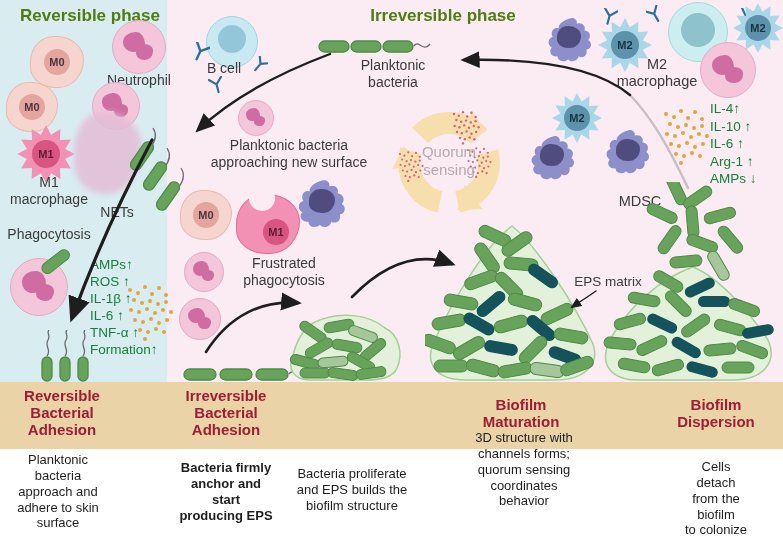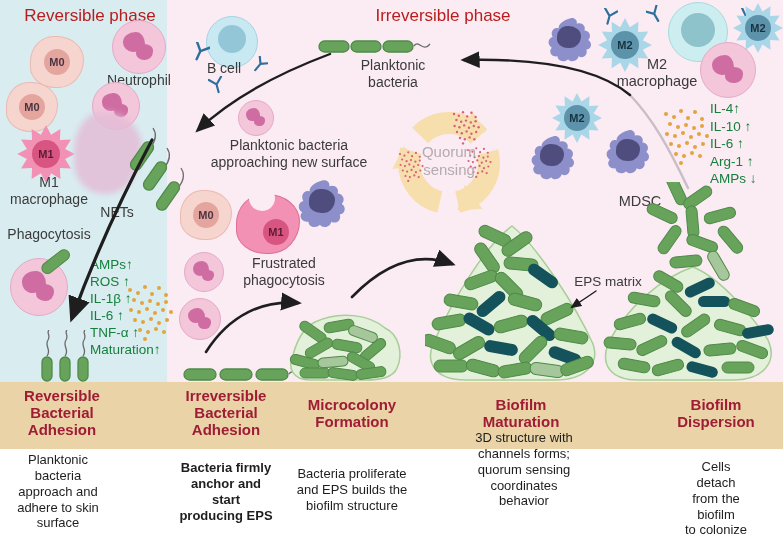--- a/index.html
+++ b/index.html
@@ -2,21 +2,21 @@
 <html><head>
 <meta charset="utf-8">
 <style>
   html,body{margin:0;padding:0;background:#fff;}
   .canvas{position:relative;width:783px;height:543px;overflow:hidden;
           font-family:"Liberation Sans", sans-serif;background:#fff;}
   .abs{position:absolute;}
   .bg{position:absolute;}
   .lbl{position:absolute;white-space:pre-line;text-align:center;color:#3b3b3b;
        font-size:13.5px;line-height:1.2;transform:translateX(-50%);}
-  .phase-title{font-weight:normal;font-size:17px;color:#b91c1c;}
+  .phase-title{font-weight:bold;font-size:17px;color:#4d7c0f;}
   .stage-title{font-weight:bold;font-size:15px;color:#9e1d35;line-height:1.14;}
   .stage-desc{font-size:13px;color:#1e1e1e;line-height:1.22;}
   .cyt{position:absolute;font-size:13.5px;color:#15803d;line-height:1.26;text-align:left;}
   .blob{position:absolute;border-radius:46% 54% 50% 50%/52% 48% 58% 42%;}
   .nucleus{position:absolute;border-radius:50%;display:flex;align-items:center;
            justify-content:center;font-size:11px;font-weight:bold;color:#4a3340;}
   .circle-cell{position:absolute;border-radius:50%;}
   .dots{position:absolute;width:4px;height:4px;border-radius:50%;background:currentColor;
         box-shadow:8px 3px 0 0,15px -3px 0 0,22px 4px 0 0,29px -2px 0 0,36px 5px 0 0,
         4px 10px 0 0,12px 13px 0 0,20px 11px 0 0,28px 14px 0 0,36px 12px 0 0,
@@ -87,21 +87,21 @@
   <svg class="abs" style="left:34px;top:244px;" width="44" height="36" viewBox="0 0 44 36">
     <rect x="6" y="12" width="32" height="11" rx="5.5" fill="#68a35b" stroke="#4f8a48" transform="rotate(-38 22 18)"></rect>
   </svg>
 
   <div class="cyt" style="left:90px;top:256px;">
     <div>AMPs↑</div>
     <div>ROS ↑</div>
     <div>IL-1β ↑</div>
     <div>IL-6 ↑</div>
     <div>TNF-α ↑</div>
-    <div>Maturation↑</div>
+    <div>Formation↑</div>
   </div>
   <div class="dots" style="left:128px;top:288px;color:#e3a33f;"></div>
 
   <svg class="abs" style="left:36px;top:330px;" width="60" height="52" viewBox="0 0 60 52">
     <g stroke="#6b6b6b" stroke-width="1.3" fill="none">
       <path d="M11,26 c5,-6 -3,-10 1,-16 c3,-5 -2,-7 1,-10"></path>
       <path d="M29,26 c5,-6 -3,-10 1,-16 c3,-5 -2,-7 1,-10"></path>
       <path d="M47,26 c5,-6 -3,-10 1,-16 c3,-5 -2,-7 1,-10"></path>
     </g>
     <g fill="#68a35b" stroke="#4f8a48" stroke-width="1.3">
@@ -366,22 +366,20 @@
       <path d="M596,291 C586,298 578,303 572,307" stroke-width="1.4" marker-end="url(#ah)"></path>
     </g>
   </svg>
 
   <div class="lbl stage-title" style="left:62px;top:387px;">Reversible
 Bacterial
 Adhesion</div>
   <div class="lbl stage-title" style="left:226px;top:387px;">Irreversible
 Bacterial
 Adhesion</div>
-  <div class="lbl stage-title" style="left:352px;top:396px;">Microcolony
-Formation</div>
   <div class="lbl stage-title" style="left:521px;top:396px;">Biofilm
 Maturation</div>
   <div class="lbl stage-title" style="left:716px;top:396px;">Biofilm
 Dispersion</div>
 
   <div class="lbl stage-desc" style="left:58px;top:452px;">Planktonic
 bacteria
 approach and
 adhere to skin
 surface</div>

